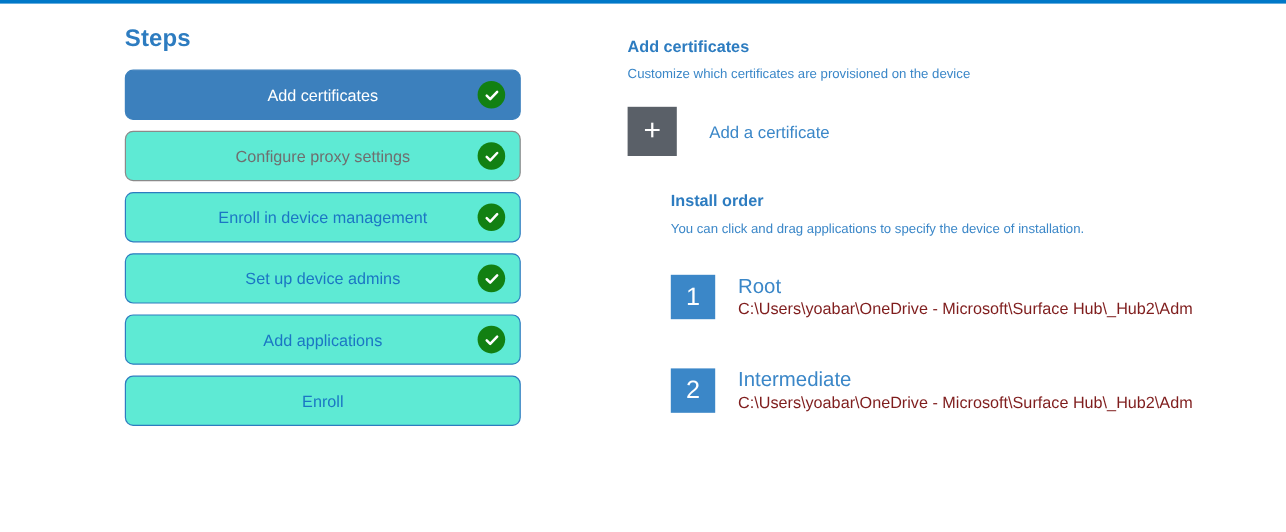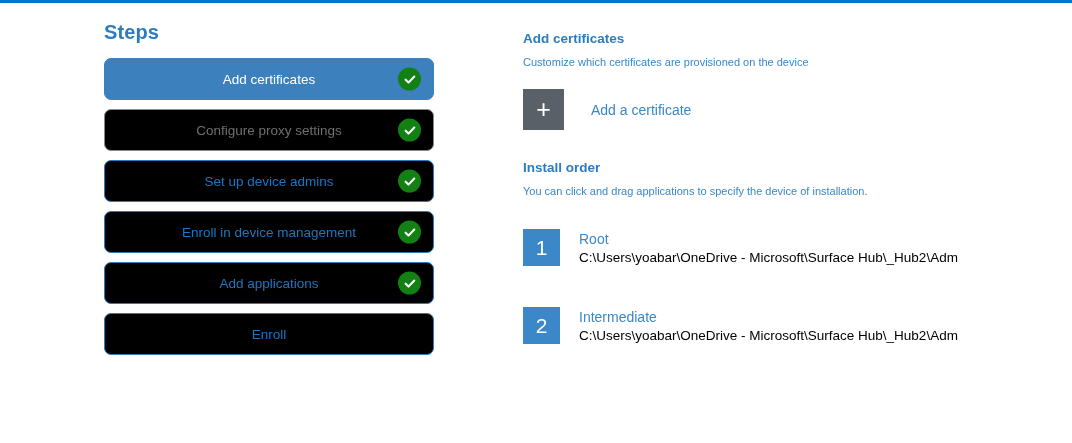--- a/index.html
+++ b/index.html
@@ -53,21 +53,21 @@
     display: flex;
     flex-direction: column;
     gap: 9px;
   }
   .step-btn {
     position: relative;
     height: 42px;
     box-sizing: border-box;
     border-radius: 7px;
     border: 1px solid #2d7cc0;
-    background: #000000;
+    background: #5eead4;
     display: flex;
     align-items: center;
     justify-content: center;
     font-size: 13.5px;
     color: #1b76c4;
     cursor: pointer;
     user-select: none;
   }
   .step-btn.active {
     background: #3c80bd;
@@ -139,21 +139,21 @@
     font-weight: 300;
   }
   .add-cert-label {
     margin-left: 27px;
     font-size: 14px;
     color: #3b87c8;
     cursor: pointer;
   }
 
   
-  .install-block { margin-top: 29px; }
+  .install-block { margin-top: 29px; margin-left: 36px; }
 
   .order-list { margin-top: 29px; }
   .order-item {
     display: flex;
     align-items: flex-start;
     margin-bottom: 40px;
     cursor: grab;
   }
   .order-num {
     width: 37px;
@@ -166,27 +166,27 @@
     justify-content: center;
     flex: 0 0 auto;
   }
   .order-text {
     margin-left: 19px;
     display: flex;
     flex-direction: column;
     padding-top: 1px;
   }
   .order-name {
-    font-size: 14px;
+    font-size: 17px;
     color: #3b87c8;
     line-height: 18px;
   }
   .order-path {
     font-size: 13.5px;
-    color: #000000;
+    color: #7f1d1d;
     line-height: 19px;
     white-space: nowrap;
   }
 </style>
 </head>
 <body>
 
 <div class="top-accent"></div>
 
 <div class="page">
@@ -204,29 +204,29 @@
         </div>
         <div class="step-btn muted">
           <span class="step-label">Configure proxy settings</span>
           <span class="check">
             <svg width="14" height="14" viewBox="0 0 14 14">
               <path d="M2.6 7.2 L5.5 10.1 L11.3 4.0" fill="none" stroke="#ffffff" stroke-width="2.1" stroke-linecap="round" stroke-linejoin="round"></path>
             </svg>
           </span>
         </div>
         <div class="step-btn">
+          <span class="step-label">Enroll in device management</span>
+          <span class="check">
+            <svg width="14" height="14" viewBox="0 0 14 14">
+              <path d="M2.6 7.2 L5.5 10.1 L11.3 4.0" fill="none" stroke="#ffffff" stroke-width="2.1" stroke-linecap="round" stroke-linejoin="round"></path>
+            </svg>
+          </span>
+        </div>
+        <div class="step-btn">
           <span class="step-label">Set up device admins</span>
-          <span class="check">
-            <svg width="14" height="14" viewBox="0 0 14 14">
-              <path d="M2.6 7.2 L5.5 10.1 L11.3 4.0" fill="none" stroke="#ffffff" stroke-width="2.1" stroke-linecap="round" stroke-linejoin="round"></path>
-            </svg>
-          </span>
-        </div>
-        <div class="step-btn">
-          <span class="step-label">Enroll in device management</span>
           <span class="check">
             <svg width="14" height="14" viewBox="0 0 14 14">
               <path d="M2.6 7.2 L5.5 10.1 L11.3 4.0" fill="none" stroke="#ffffff" stroke-width="2.1" stroke-linecap="round" stroke-linejoin="round"></path>
             </svg>
           </span>
         </div>
         <div class="step-btn">
           <span class="step-label">Add applications</span>
           <span class="check">
             <svg width="14" height="14" viewBox="0 0 14 14">

